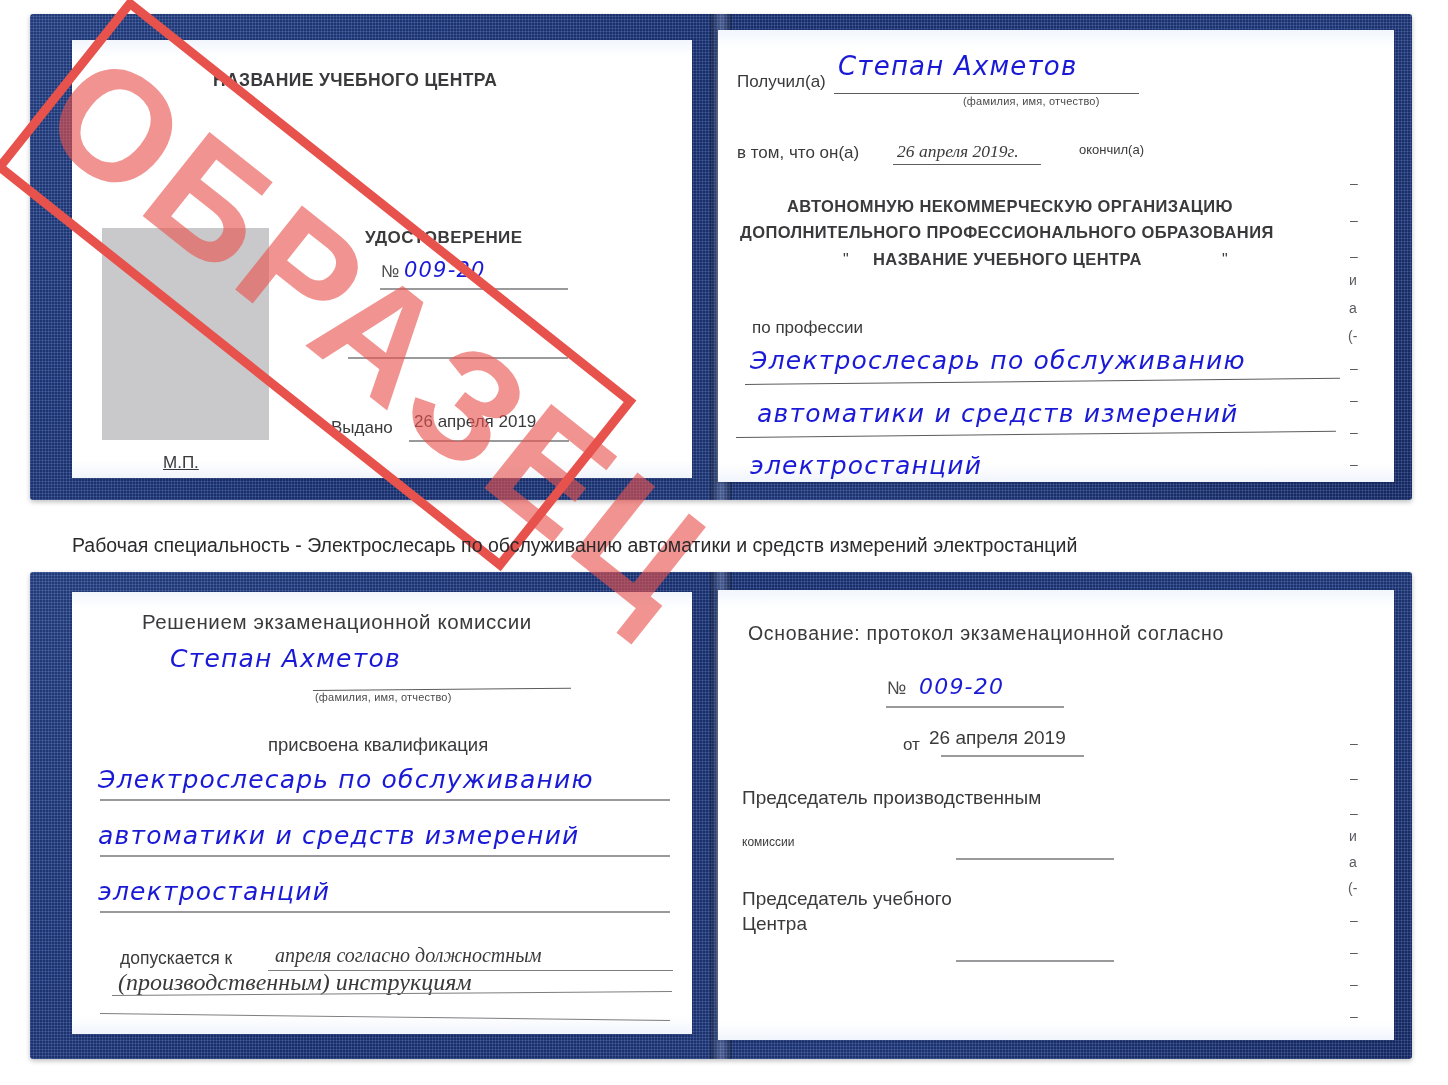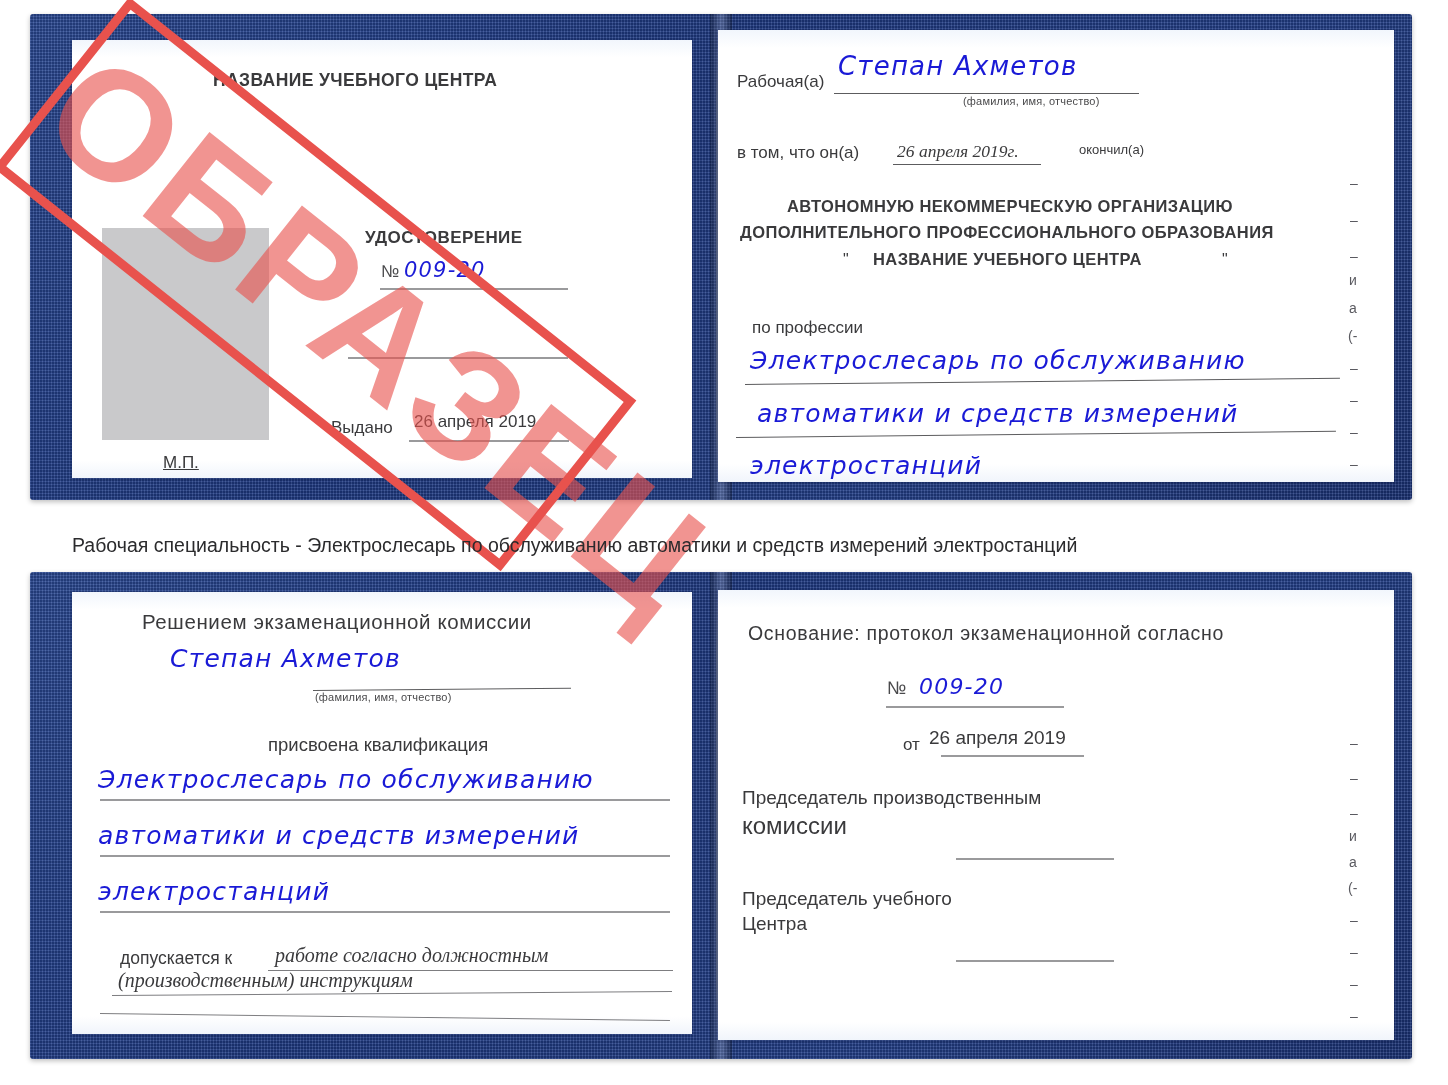--- a/index.html
+++ b/index.html
@@ -183,21 +183,21 @@
 <div class="rule" style="left:348px; top:357px; width:220px;"></div>
 
 <div class="txt printed" style="left:331px; top:418px; font-size:17px;">Выдано</div>
 <div class="txt printed" style="left:414px; top:412px; font-size:17px;">26 апреля 2019</div>
 <div class="rule" style="left:409px; top:440px; width:160px;"></div>
 
 <div class="txt printed" style="left:163px; top:453px; font-size:17px;text-decoration:underline;">М.П.</div>
 
 <div class="page page-t-right"></div>
 
-<div class="txt printed" style="left:737px; top:72px; font-size:17px;">Рабочая(а)</div>
+<div class="txt printed" style="left:737px; top:72px; font-size:17px;">Получил(а)</div>
 <div class="txt hand" style="left:838px; top:52px; font-size:26px;">Степан Ахметов</div>
 <div class="rule dark" style="left:834px; top:93px; width:305px;"></div>
 <div class="txt tiny" style="left:963px; top:95px;">(фамилия, имя, отчество)</div>
 
 <div class="txt printed" style="left:737px; top:143px; font-size:17px;">в том, что он(а)</div>
 <div class="txt ital" style="left:897px; top:141px; font-size:17.5px;">26 апреля 2019г.</div>
 <div class="rule dark" style="left:893px; top:164px; width:148px;"></div>
 <div class="txt printed" style="left:1079px; top:143px; font-size:13px;">окончил(а)</div>
 
 <div class="txt printed caps" style="left:787px; top:197px; font-size:16.5px;">АВТОНОМНУЮ НЕКОММЕРЧЕСКУЮ ОРГАНИЗАЦИЮ</div>
@@ -252,42 +252,42 @@
 <div class="txt hand" style="left:98px; top:766px; font-size:25px;">Электрослесарь по обслуживанию</div>
 <div class="rule" style="left:100px; top:799px; width:570px;"></div>
 
 <div class="txt hand" style="left:98px; top:822px; font-size:25px;">автоматики и средств измерений</div>
 <div class="rule" style="left:100px; top:855px; width:570px;"></div>
 
 <div class="txt hand" style="left:98px; top:878px; font-size:25px;">электростанций</div>
 <div class="rule" style="left:100px; top:911px; width:570px;"></div>
 
 <div class="txt printed" style="left:120px; top:948px; font-size:17.5px;">допускается к</div>
-<div class="txt ital" style="left:275px; top:944px; font-size:20px;">работе согласно должностным</div>
+<div class="txt ital" style="left:275px; top:944px; font-size:20px;">апреля согласно должностным</div>
 <div class="rule thin" style="left:268px; top:970px; width:405px;"></div>
 
-<div class="txt ital" style="left:118px; top:969px; font-size:20px;">(производственным) инструкциям</div>
+<div class="txt ital" style="left:118px; top:969px; font-size:24px;">(производственным) инструкциям</div>
 <div class="rule thin" style="left:112px; top:995px; width:560px; transform:rotate(-0.4deg); transform-origin:left center;"></div>
 
 <div class="rule thin" style="left:100px; top:1013px; width:570px; transform:rotate(0.7deg); transform-origin:left center;"></div>
 
 <div class="page page-b-right"></div>
 
 <div class="txt printed" style="left:748px; top:622px; font-size:19.5px; letter-spacing:0.7px;">Основание: протокол экзаменационной согласно</div>
 
 <div class="txt printed" style="left:887px; top:678px; font-size:18px; color:#4a4a4c;">№</div>
 <div class="txt hand" style="left:919px; top:674px; font-size:22px;">009-20</div>
 <div class="rule" style="left:886px; top:706px; width:178px;"></div>
 
 <div class="txt printed" style="left:903px; top:735px; font-size:17px;">от</div>
 <div class="txt printed" style="left:929px; top:727px; font-size:19px;">26 апреля 2019</div>
 <div class="rule" style="left:941px; top:755px; width:143px;"></div>
 
 <div class="txt printed" style="left:742px; top:787px; font-size:19px;">Председатель производственным</div>
-<div class="txt printed" style="left:742px; top:812px; font-size:24px;">комиссии</div>
+<div class="txt printed" style="left:742px; top:836px; font-size:12px;">комиссии</div>
 <div class="rule" style="left:956px; top:858px; width:158px;"></div>
 
 <div class="txt printed" style="left:742px; top:888px; font-size:19px;">Председатель учебного</div>
 <div class="txt printed" style="left:742px; top:913px; font-size:19px;">Центра</div>
 <div class="rule" style="left:956px; top:960px; width:158px;"></div>
 
 <div class="edge-mark" style="left:1350px; top:735px;">–</div>
 <div class="edge-mark" style="left:1350px; top:770px;">–</div>
 <div class="edge-mark" style="left:1350px; top:805px;">–</div>
 <div class="edge-mark" style="left:1349px; top:828px;">и</div>

